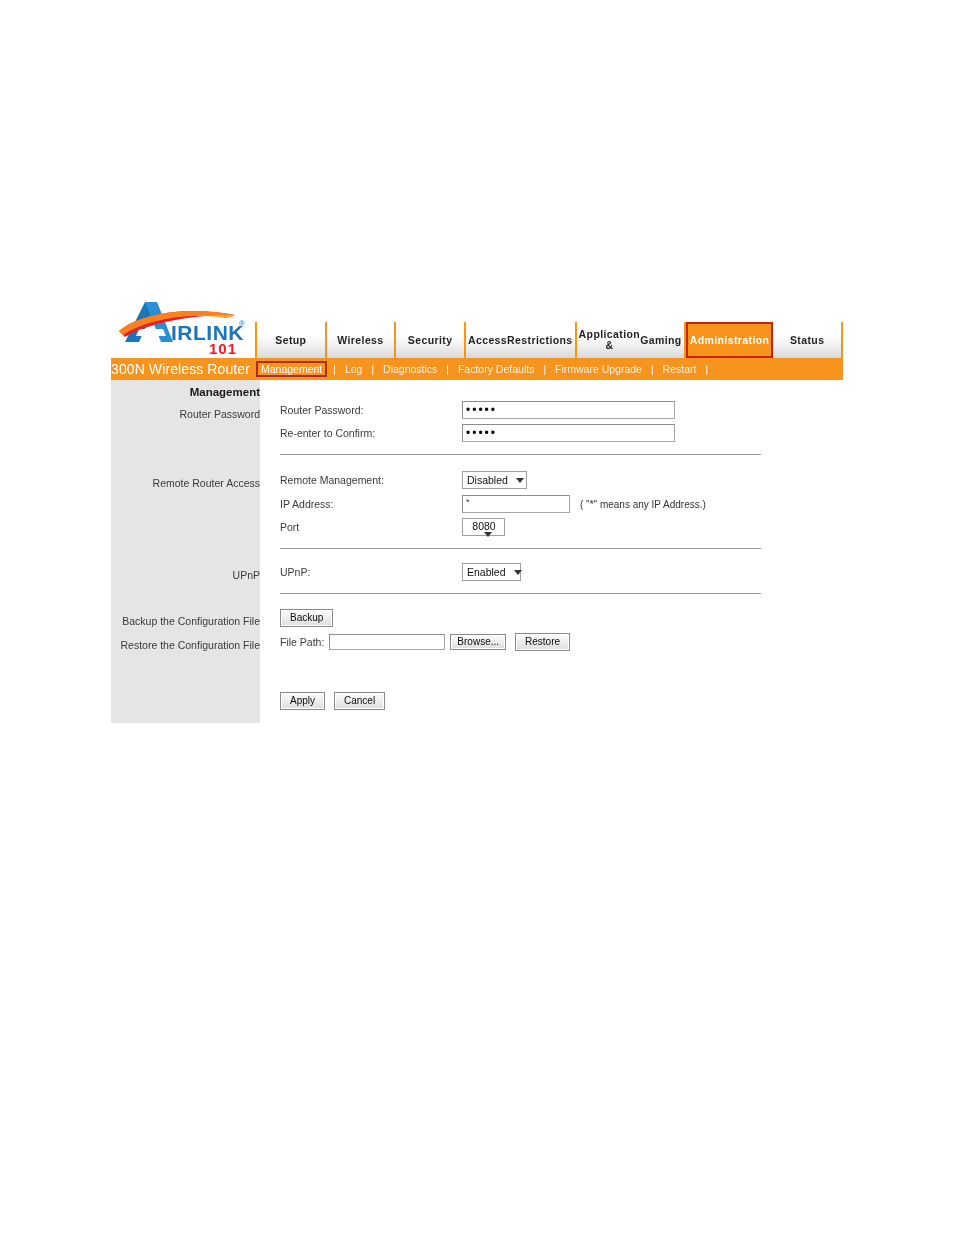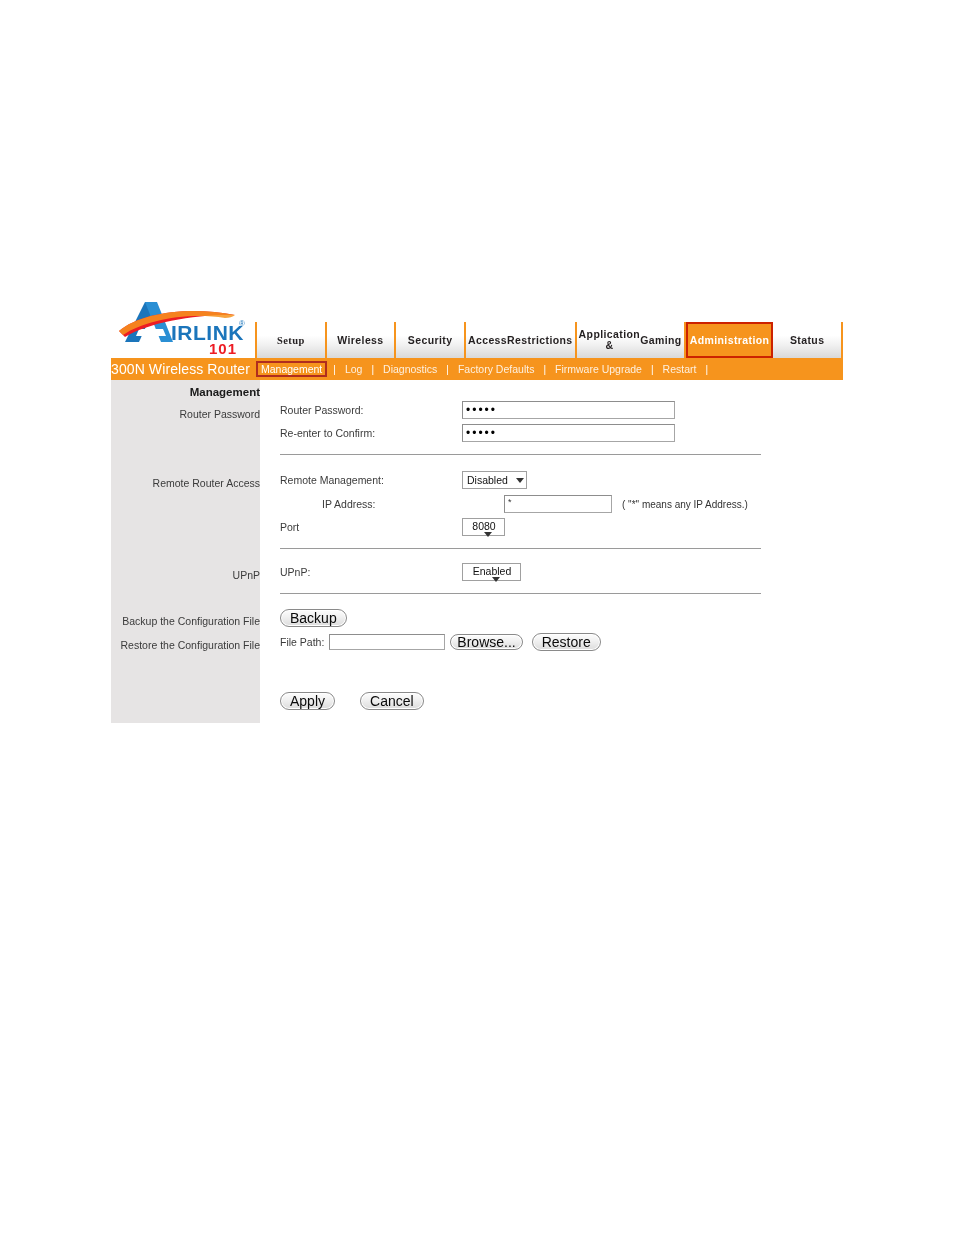--- a/index.html
+++ b/index.html
@@ -58,21 +58,21 @@
     font-size: 10.5px;
     font-weight: bold;
     color: #231f20;
     letter-spacing: 0.4px;
     line-height: 11px;
     background: linear-gradient(to bottom, #ffffff 0%, #ffffff 38%, #f2f2f2 62%, #d9d9d9 100%);
     border-right: 2px solid #f6941d;
     box-sizing: border-box;
     padding: 0 2px;
   }
-  .main-tab:first-child { border-left: 2px solid #f6941d; font-family: Liberation Serif, serif; }
+  .main-tab:first-child { border-left: 2px solid #f6941d; }
   .main-tab.selected {
     background: #f6941d;
     color: #ffffff;
     border: 2px solid #cc2200;
     border-right: 2px solid #cc2200;
     font-weight: bold;
   }
   .main-tab.selected .tab-text { color: #ffffff; }
   .tab-text { display: block; }
 
@@ -197,44 +197,44 @@
   }
   .sel .caret {
     margin-left: 8px;
     width: 0; height: 0;
     border-left: 4px solid transparent;
     border-right: 4px solid transparent;
     border-top: 5px solid #333;
   }
   .sel.w-disabled { width: 56px; }
   .sel.w-port { width: 34px; flex-direction: column; }
-  .sel.w-enabled { width: 50px; flex-direction: column; }
+  .sel.w-enabled { width: 50px; }
 
   .hint {
     font-size: 10px;
     color: #333;
     margin-left: 10px;
     white-space: nowrap;
   }
 
   .divider {
     position: absolute;
     left: 20px;
     width: 481px;
     height: 1px;
     background: #9a9a9a;
   }
 
   button.btn {
     font-family: "Liberation Sans", sans-serif;
-    font-size: 14px;
+    font-size: 10px;
     color: #0a0a0a;
     background: linear-gradient(to bottom, #fdfdfd 0%, #f0f0f0 45%, #dcdcdc 100%);
     border: 1px solid #8a8a8a;
-    border-radius: 9px;
+    border-radius: 0;
     padding: 2px 9px;
     line-height: 12px;
     cursor: pointer;
     box-shadow: inset 0 0 0 1px #ffffff;
   }
   button.btn.small { padding: 1px 6px; }
 
   .dots {
     letter-spacing: 2px;
     font-size: 12px;
@@ -367,21 +367,21 @@
       <div class="divider" style="top:74px;"></div>
 
       <div class="frow" style="top:91px;">
         <span class="flabel">Remote Management:</span>
         <span class="sel w-disabled">
           <span>Disabled</span>
           <span class="caret"></span>
         </span>
       </div>
 
-      <div class="frow" style="top:115px;margin-left:42px;">
+      <div class="frow" style="top:115px;">
         <span class="flabel">IP Address:</span>
         <span class="ipbox">
           <span>*</span>
         </span>
         <span class="hint">( "*" means any IP Address.)</span>
       </div>
 
       <div class="frow" style="top:138px;">
         <span class="flabel">Port</span>
         <span class="sel w-port">
@@ -408,18 +408,18 @@
 
       <div class="frow" style="top:253px;justify-content:flex-end;">
         <span style="font-size:10.5px;color:#3b3b3b;margin-right:5px;">File Path:</span>
         <input class="txt pathfield" type="text" placeholder="" style="">
         <button class="btn small" style="margin-left:5px;">Browse...</button>
         <button class="btn" style="margin-left:9px;">Restore</button>
       </div>
 
       <div class="frow" style="top:312px;">
         <button class="btn">Apply</button>
-        <button class="btn" style="margin-left:25px;">Cancel</button>
+        <button class="btn" style="margin-left:9px;">Cancel</button>
       </div>
 
     </div>
   </div>
 </div>
 
 </body></html>

